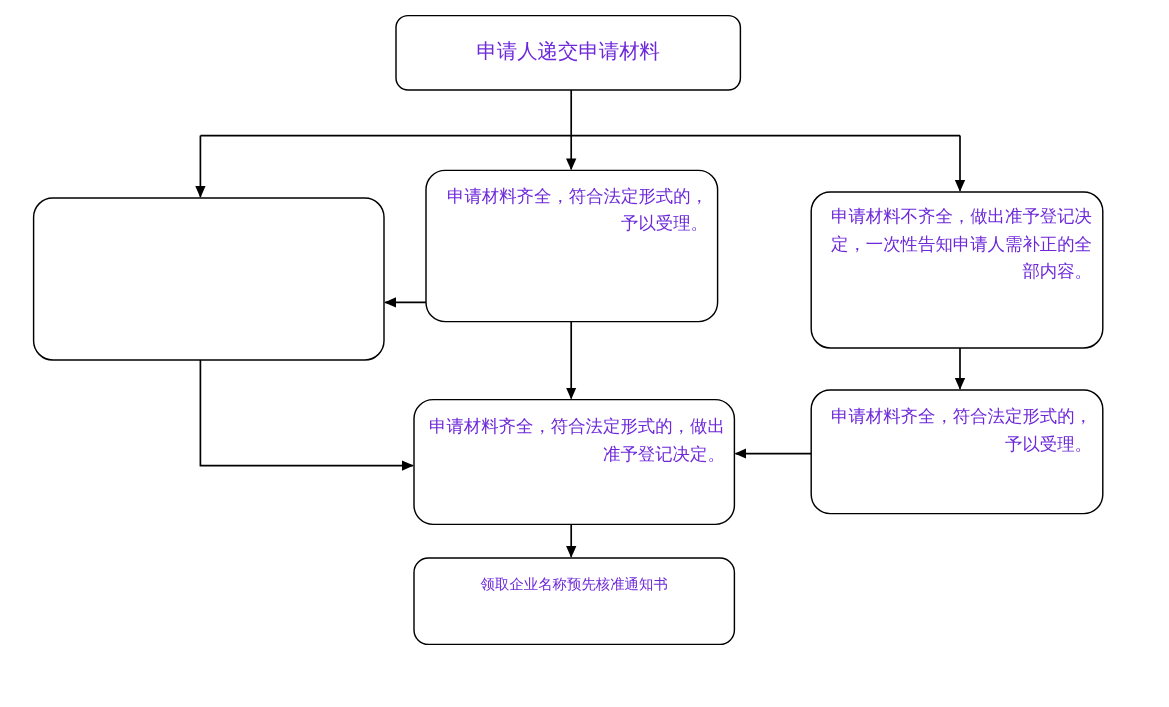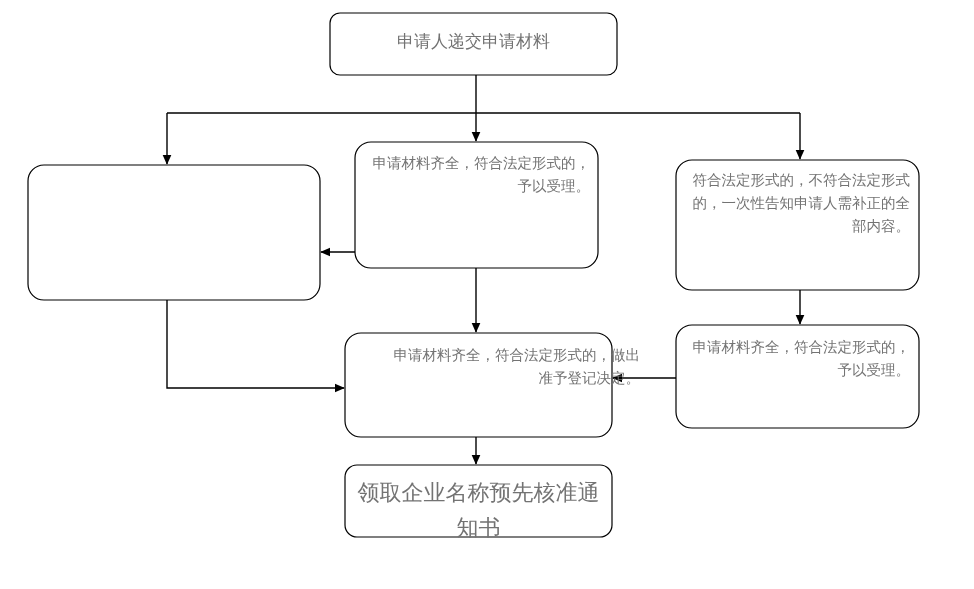--- a/index.html
+++ b/index.html
@@ -33,22 +33,22 @@
     stroke-width: 1.2;
   }
   .edge-line {
     stroke: #000000;
     stroke-width: 1.4;
     fill: none;
   }
   .node-label {
     position: absolute;
     box-sizing: border-box;
-    color: #737373;
-    font-family: Liberation Mono, monospace;
+    color: #6d28d9;
+    font-family: Liberation Sans, sans-serif;
     font-size: 14.5px;
     line-height: 1.58;
     letter-spacing: 0px;
     white-space: pre-wrap;
     pointer-events: none;
   }
   .label-center {
     text-align: center;
   }
   .label-left {
@@ -101,21 +101,21 @@
     <path class="edge-line" d="M 676 378 L 613 378" marker-end="url(#arrowhead)"></path>
 
     <path class="edge-line" d="M 476 437 L 476 464" marker-end="url(#arrowhead)"></path>
   </svg>
 
   <div class="node-label label-center" style="left:336px; top:30px; width:275px; font-size:17px;">申请人递交申请材料</div>
 
 
   <div class="node-label label-left" style="left:366px; top:153px; width:224px;">申请材料齐全，符合法定形式的，予以受理。</div>
 
-  <div class="node-label label-left" style="left:686px; top:170px; width:224px;">符合法定形式的，不符合法定形式的，一次性告知申请人需补正的全部内容。</div>
+  <div class="node-label label-left" style="left:686px; top:170px; width:224px;">申请材料不齐全，做出准予登记决定，一次性告知申请人需补正的全部内容。</div>
 
-  <div class="node-label label-left" style="left:356px; top:345px; width:248px;margin-left:36px;">申请材料齐全，符合法定形式的，做出准予登记决定。</div>
+  <div class="node-label label-left" style="left:356px; top:345px; width:248px;">申请材料齐全，符合法定形式的，做出准予登记决定。</div>
 
   <div class="node-label label-left" style="left:686px; top:337px; width:224px;">申请材料齐全，符合法定形式的，予以受理。</div>
 
-  <div class="node-label label-center" style="left:352px; top:478px; width:253px; font-size:22px;">领取企业名称预先核准通知书</div>
+  <div class="node-label label-center" style="left:352px; top:478px; width:253px; font-size:12px;">领取企业名称预先核准通知书</div>
 
 </div>
 
 </body></html>

